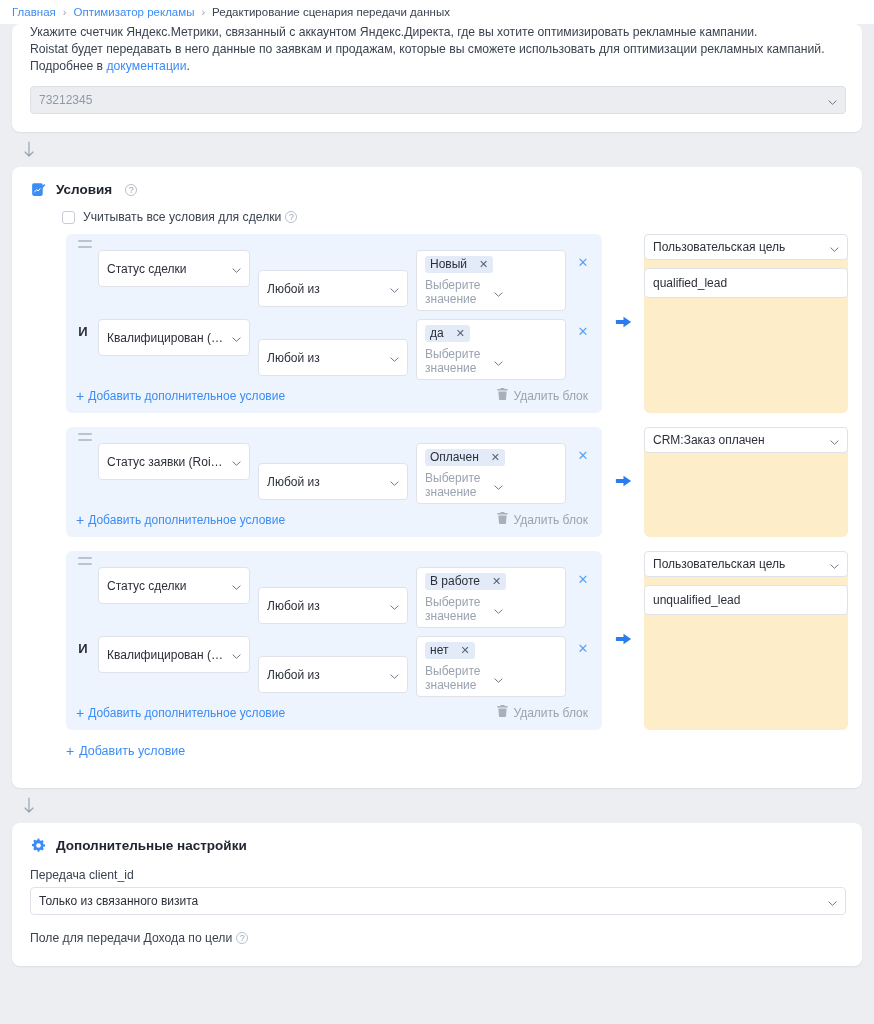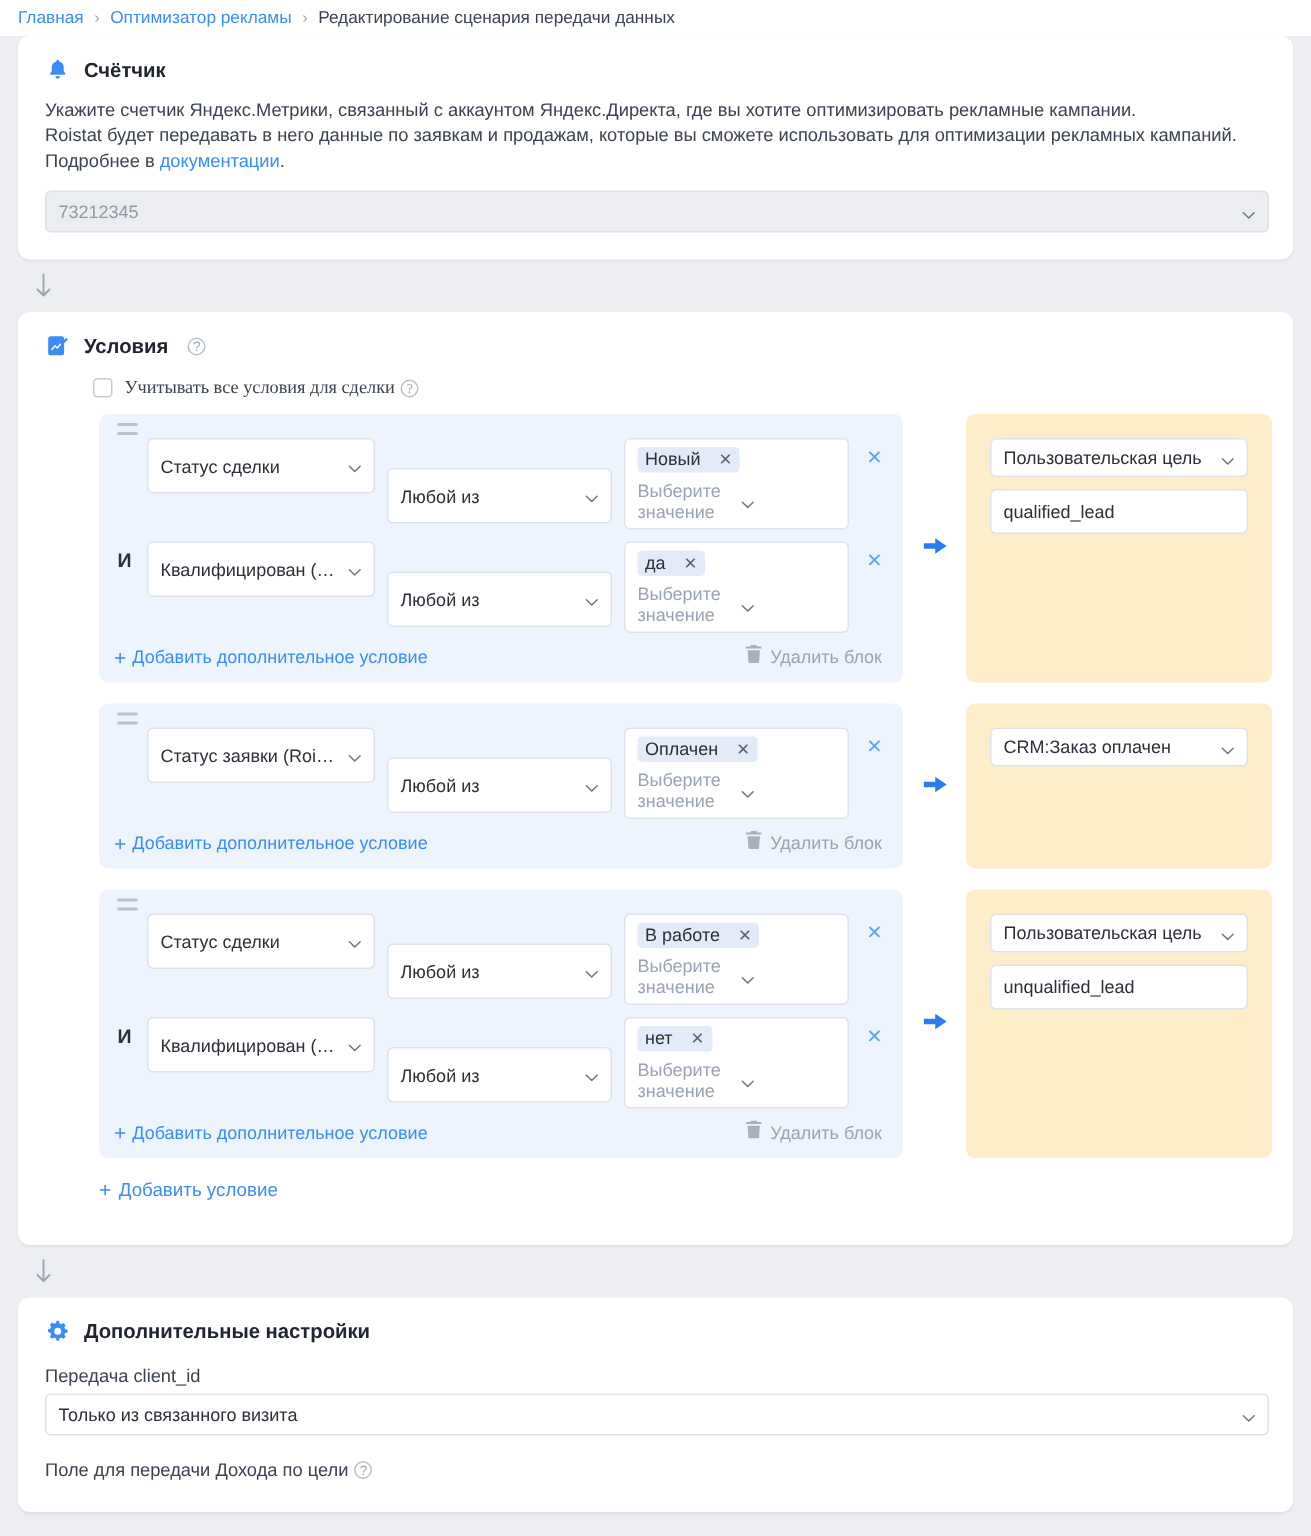--- a/index.html
+++ b/index.html
@@ -111,21 +111,20 @@
     width: 14px; height: 18px;
   }
 
   
   .cond-body { padding: 0 14px 14px 18px; }
   .checkbox-row {
     display: flex;
     align-items: center;
     gap: 8px;
     margin: 2px 0 10px 32px;
-    font-family: Liberation Serif, serif;
   }
   .cbox {
     width: 13px; height: 13px;
     border: 1px solid #c6ccd6;
     border-radius: 3px;
     background: #fff;
     flex: none;
     cursor: pointer;
   }
   .cbox-label { font-size: 12.2px; color: #3b4250; display: flex; align-items: center; }
@@ -225,21 +224,21 @@
   }
 
   .arrow-cell {
     width: 42px; flex: none;
     display: flex; align-items: center; justify-content: center;
   }
   .act-block {
     width: 204px; flex: none;
     background: #fdeec9;
     border-radius: 6px;
-    padding: 16px;
+    padding: 0;
   }
   .act-block .select { margin-bottom: 8px; height: 26px; }
   .act-block .text-input {
     height: 30px;
     border: 1px solid #dfe3e9;
     border-radius: 4px;
     background: #fff;
     display: flex; align-items: center;
     padding: 0 8px;
     font-size: 12px;
@@ -271,29 +270,20 @@
   <div class="breadcrumb">
     <span class="crumb-link">Главная</span>
     <span class="crumb-sep">›</span>
     <span class="crumb-link">Оптимизатор рекламы</span>
     <span class="crumb-sep">›</span>
     <span class="crumb-current">Редактирование сценария передачи данных</span>
   </div>
 
 
   <div class="card">
-    <div class="card-head">
-      <span class="ico">
-        <svg viewBox="0 0 24 24" width="17" height="17">
-            <path fill="#3b8cf5" d="M12 2.5a1.3 1.3 0 0 1 1.3 1.3v.5a5.6 5.6 0 0 1 4.3 5.4v3.4l1.4 2.3a.8.8 0 0 1-.7 1.2H5.7a.8.8 0 0 1-.7-1.2l1.4-2.3V9.7a5.6 5.6 0 0 1 4.3-5.4v-.5A1.3 1.3 0 0 1 12 2.5z"></path>
-            <path fill="#3b8cf5" d="M9.8 18.2h4.4a2.2 2.2 0 0 1-4.4 0z"></path>
-          </svg>
-      </span>
-      <span class="ttl">Счётчик</span>
-    </div>
     <div class="counter-body">
       <div class="desc-line">Укажите счетчик Яндекс.Метрики, связанный с аккаунтом Яндекс.Директа, где вы хотите оптимизировать рекламные кампании.</div>
       <div class="desc-line">Roistat будет передавать в него данные по заявкам и продажам, которые вы сможете использовать для оптимизации рекламных кампаний.</div>
       <div class="desc-line"><span>Подробнее в </span><span class="desc-link">документации</span><span>.</span></div>
       <div class="select disabled counter-select">
         <span class="val">73212345</span>
         <span class="caret">
           <svg viewBox="0 0 10 10" width="9" height="9">
               <path d="M1 3.2 5 7l4-3.8" fill="none" stroke="#6b7484" stroke-width="1.1" stroke-linecap="round" stroke-linejoin="round"></path>
             </svg>

